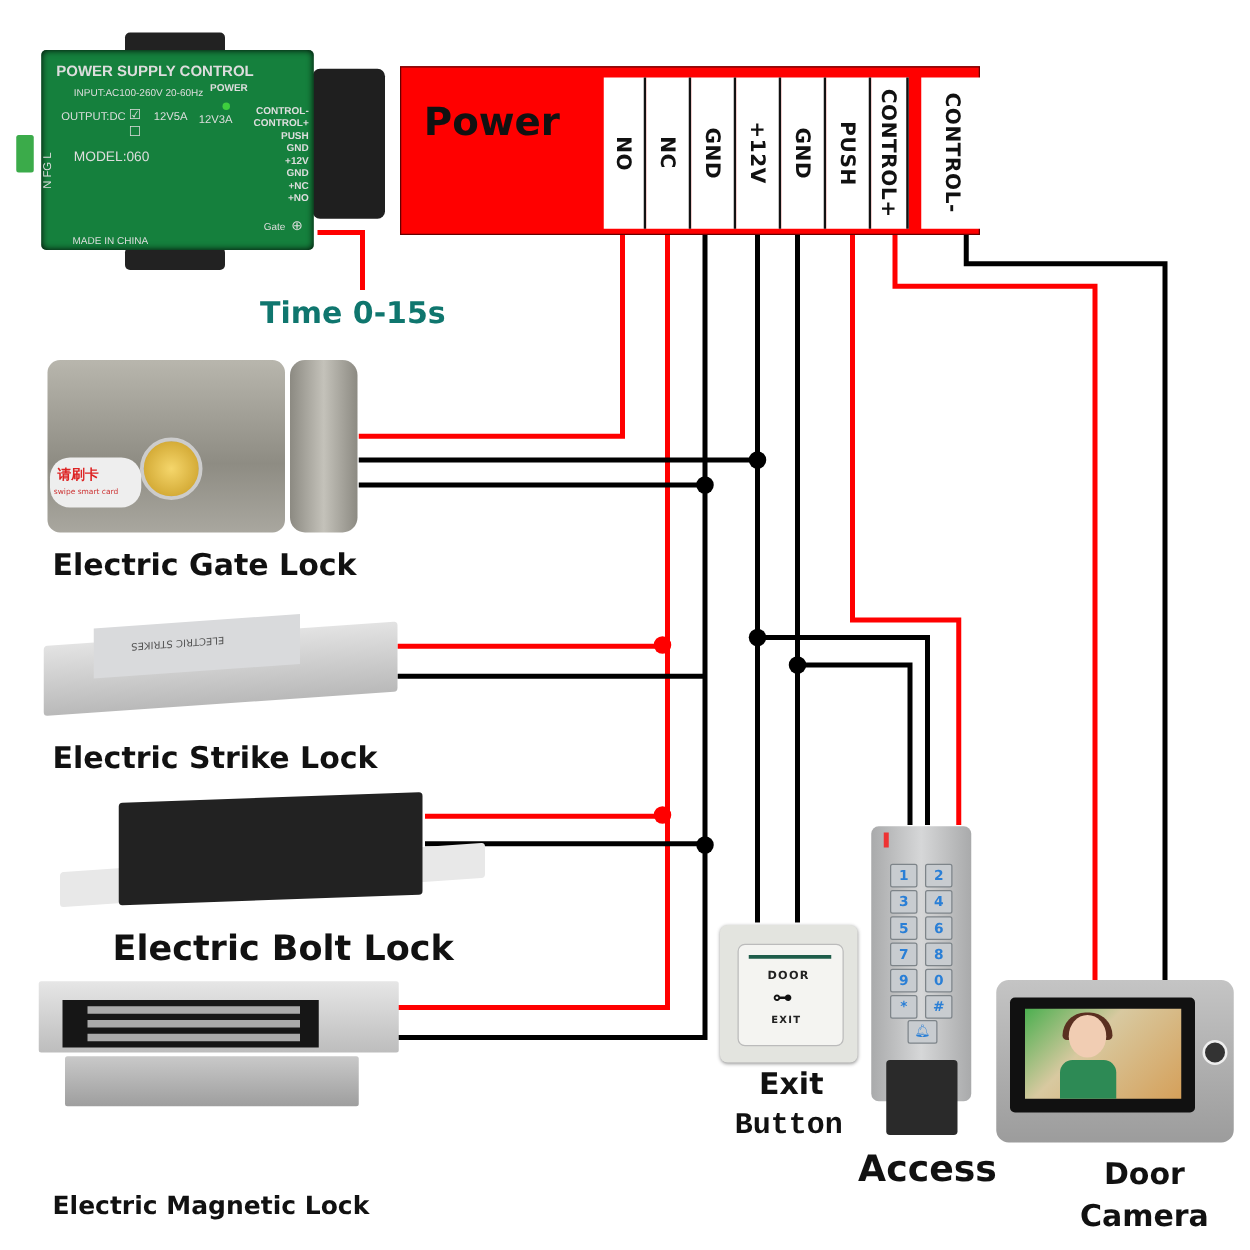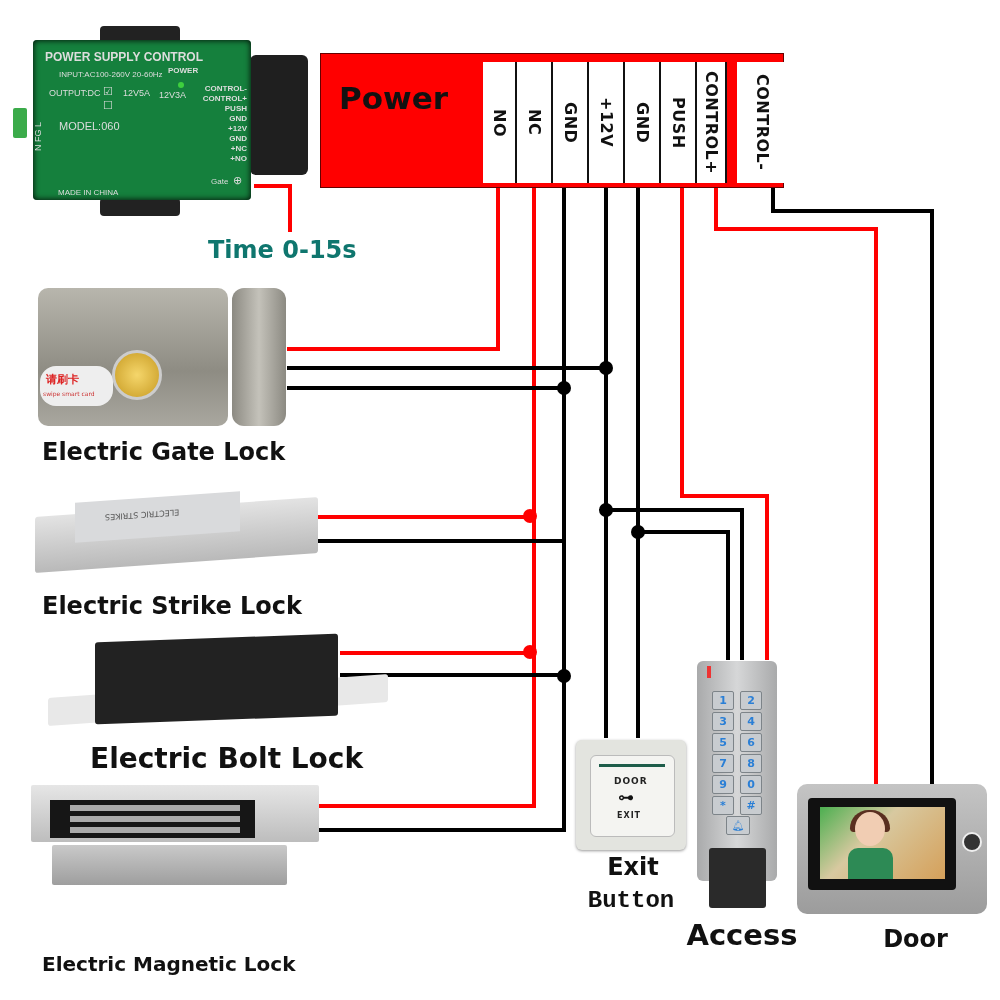--- a/index.html
+++ b/index.html
@@ -216,13 +216,14 @@
 
 <div class="abs camera"></div>
 <div class="abs camera-screen"></div>
 <div class="abs camera-img"></div>
 <div class="abs camera-hair"></div>
 <div class="abs camera-face"></div>
 <div class="abs camera-coat"></div>
 <div class="abs camera-lens"></div>
 <div class="label" style="left:848px;top:922px;font-size:24px;text-align:center;line-height:34px;width:135px;">
   <div>Door</div>
+  <div>Camera</div>
 </div>
 
 </body></html>

